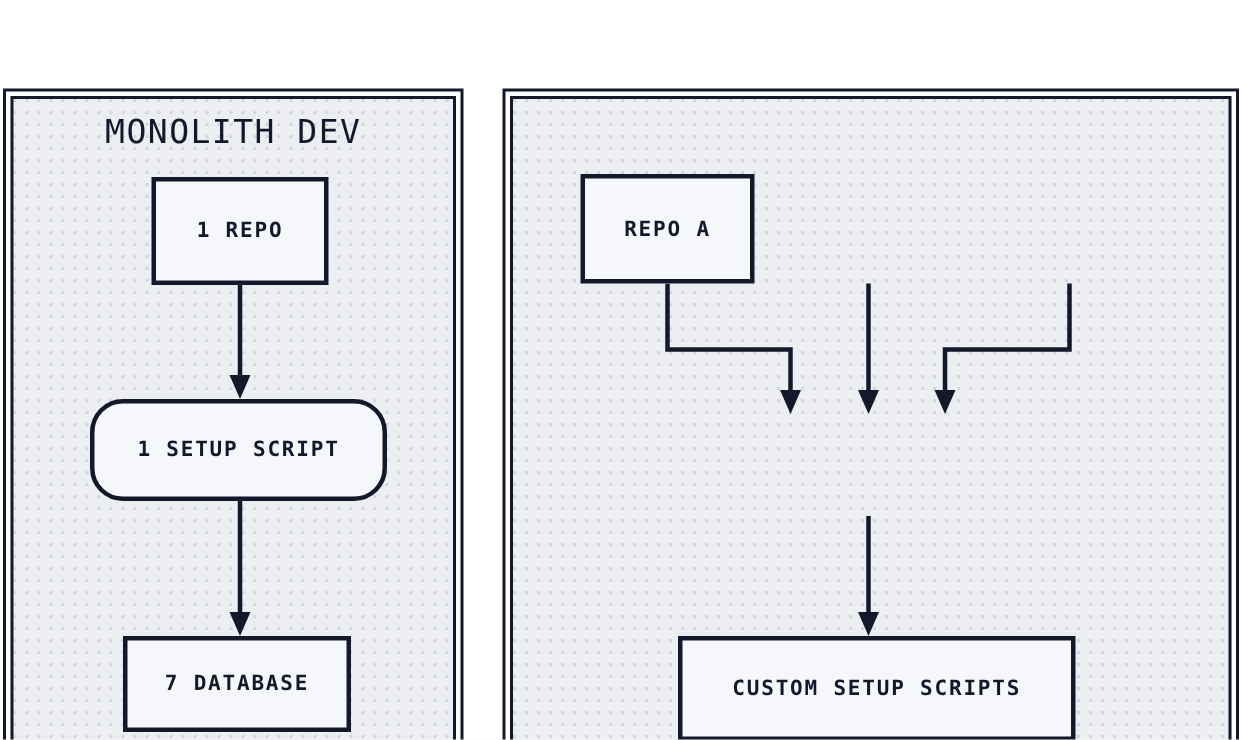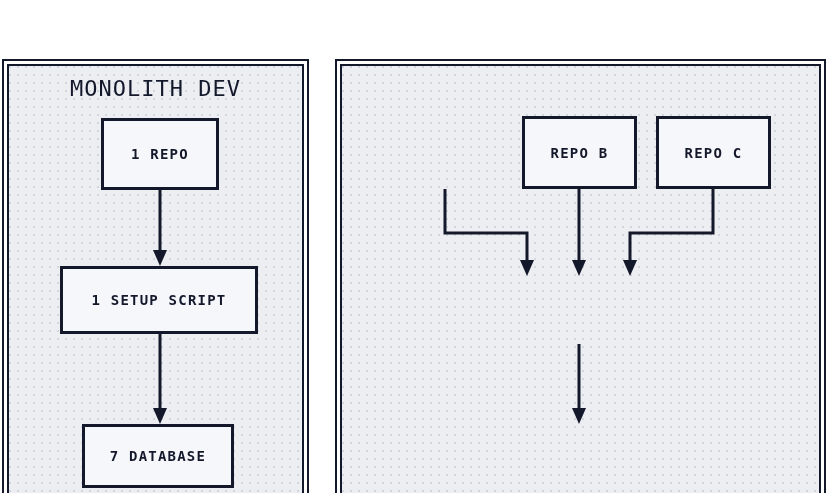--- a/index.html
+++ b/index.html
@@ -77,21 +77,21 @@
     font-size: 14px;
     font-weight: bold;
     letter-spacing: 1.2px;
     color: #14182b;
     white-space: nowrap;
     user-select: none;
   }
 
   
   #node-repo          { left: 92px;  top: 52px;  width: 118px; height: 72px; }
-  #node-setup-script  { left: 51px;  top: 200px; width: 198px; height: 68px; }
+  #node-setup-script  { left: 51px;  top: 200px; width: 198px; height: 68px; border-radius: 22px; }
   #node-database      { left: 73px;  top: 358px; width: 152px; height: 64px; }
 
   
   #node-repo-a        { left: 45px;  top: 50px;  width: 116px; height: 73px; }
   #node-repo-b        { left: 180px; top: 50px;  width: 115px; height: 73px; }
   #node-repo-c        { left: 314px; top: 50px;  width: 115px; height: 73px; }
   #node-docker-compose{ left: 137px; top: 210px; width: 198px; height: 68px; }
   #node-custom-setup  { left: 110px; top: 358px; width: 265px; height: 70px; }
 
   
@@ -160,21 +160,21 @@
         <path class="edge-line" d="M 371 123 L 371 167 L 288 167 L 288 199"></path>
         <polygon class="edge-head" points="288,210 281,194 295,194"></polygon>
       </g>
 
       <g>
         <path class="edge-line" d="M 237 278 L 237 347"></path>
         <polygon class="edge-head" points="237,358 230,342 244,342"></polygon>
       </g>
     </svg>
 
-
-    <div class="node" id="node-repo-b">REPO B</div>
-
-    <div class="node" id="node-repo-c">REPO C</div>
+    <div class="node" id="node-repo-a">REPO A</div>
 
 
+
+
+    <div class="node" id="node-custom-setup">CUSTOM SETUP SCRIPTS</div>
   </div>
 
 </div>
 
 </body></html>

